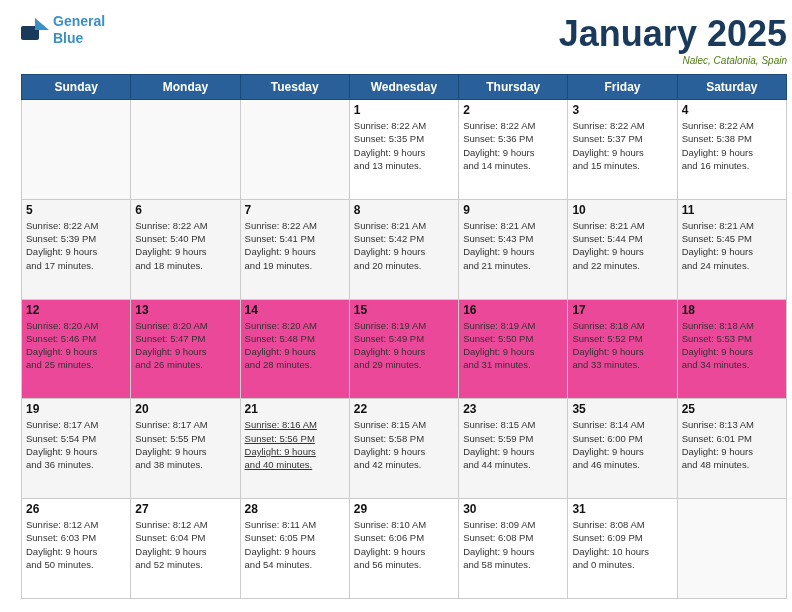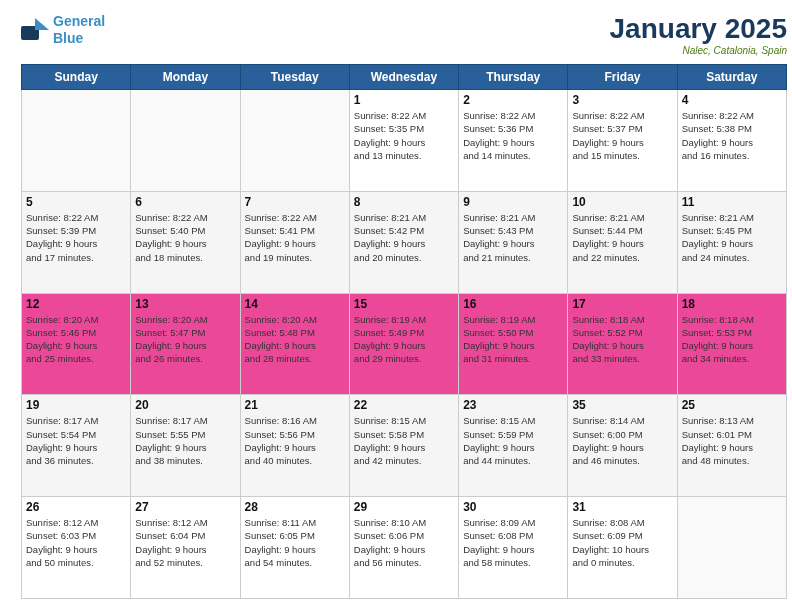--- a/index.html
+++ b/index.html
@@ -39,21 +39,21 @@
       color: #3a8fc7;
     }
     .logo-icon {
       width: 28px;
       height: 24px;
     }
     .title-block {
       text-align: right;
     }
     .main-title {
-      font-size: 28px;
+      font-size: 36px;
       font-weight: bold;
       color: #1a3a5c;
     }
     .subtitle {
       font-size: 10px;
       color: #4d7c0f;
       font-style: italic;
     }
     .calendar {
       border: 1px solid #0369a1;
@@ -274,21 +274,21 @@
           </td>
           <td>
             <div class="day-num">20</div>
             <div class="day-info" style="white-space: pre-line;">Sunrise: 8:17 AM
 Sunset: 5:55 PM
 Daylight: 9 hours
 and 38 minutes.</div>
           </td>
           <td>
             <div class="day-num">21</div>
-            <div class="day-info" style="white-space: pre-line;">Sunrise: 8:16 AM
+            <div class="day-info" style="white-space: pre-line; text-decoration: underline;">Sunrise: 8:16 AM
 Sunset: 5:56 PM
 Daylight: 9 hours
 and 40 minutes.</div>
           </td>
           <td>
             <div class="day-num">22</div>
             <div class="day-info" style="white-space: pre-line;">Sunrise: 8:15 AM
 Sunset: 5:58 PM
 Daylight: 9 hours
 and 42 minutes.</div>

